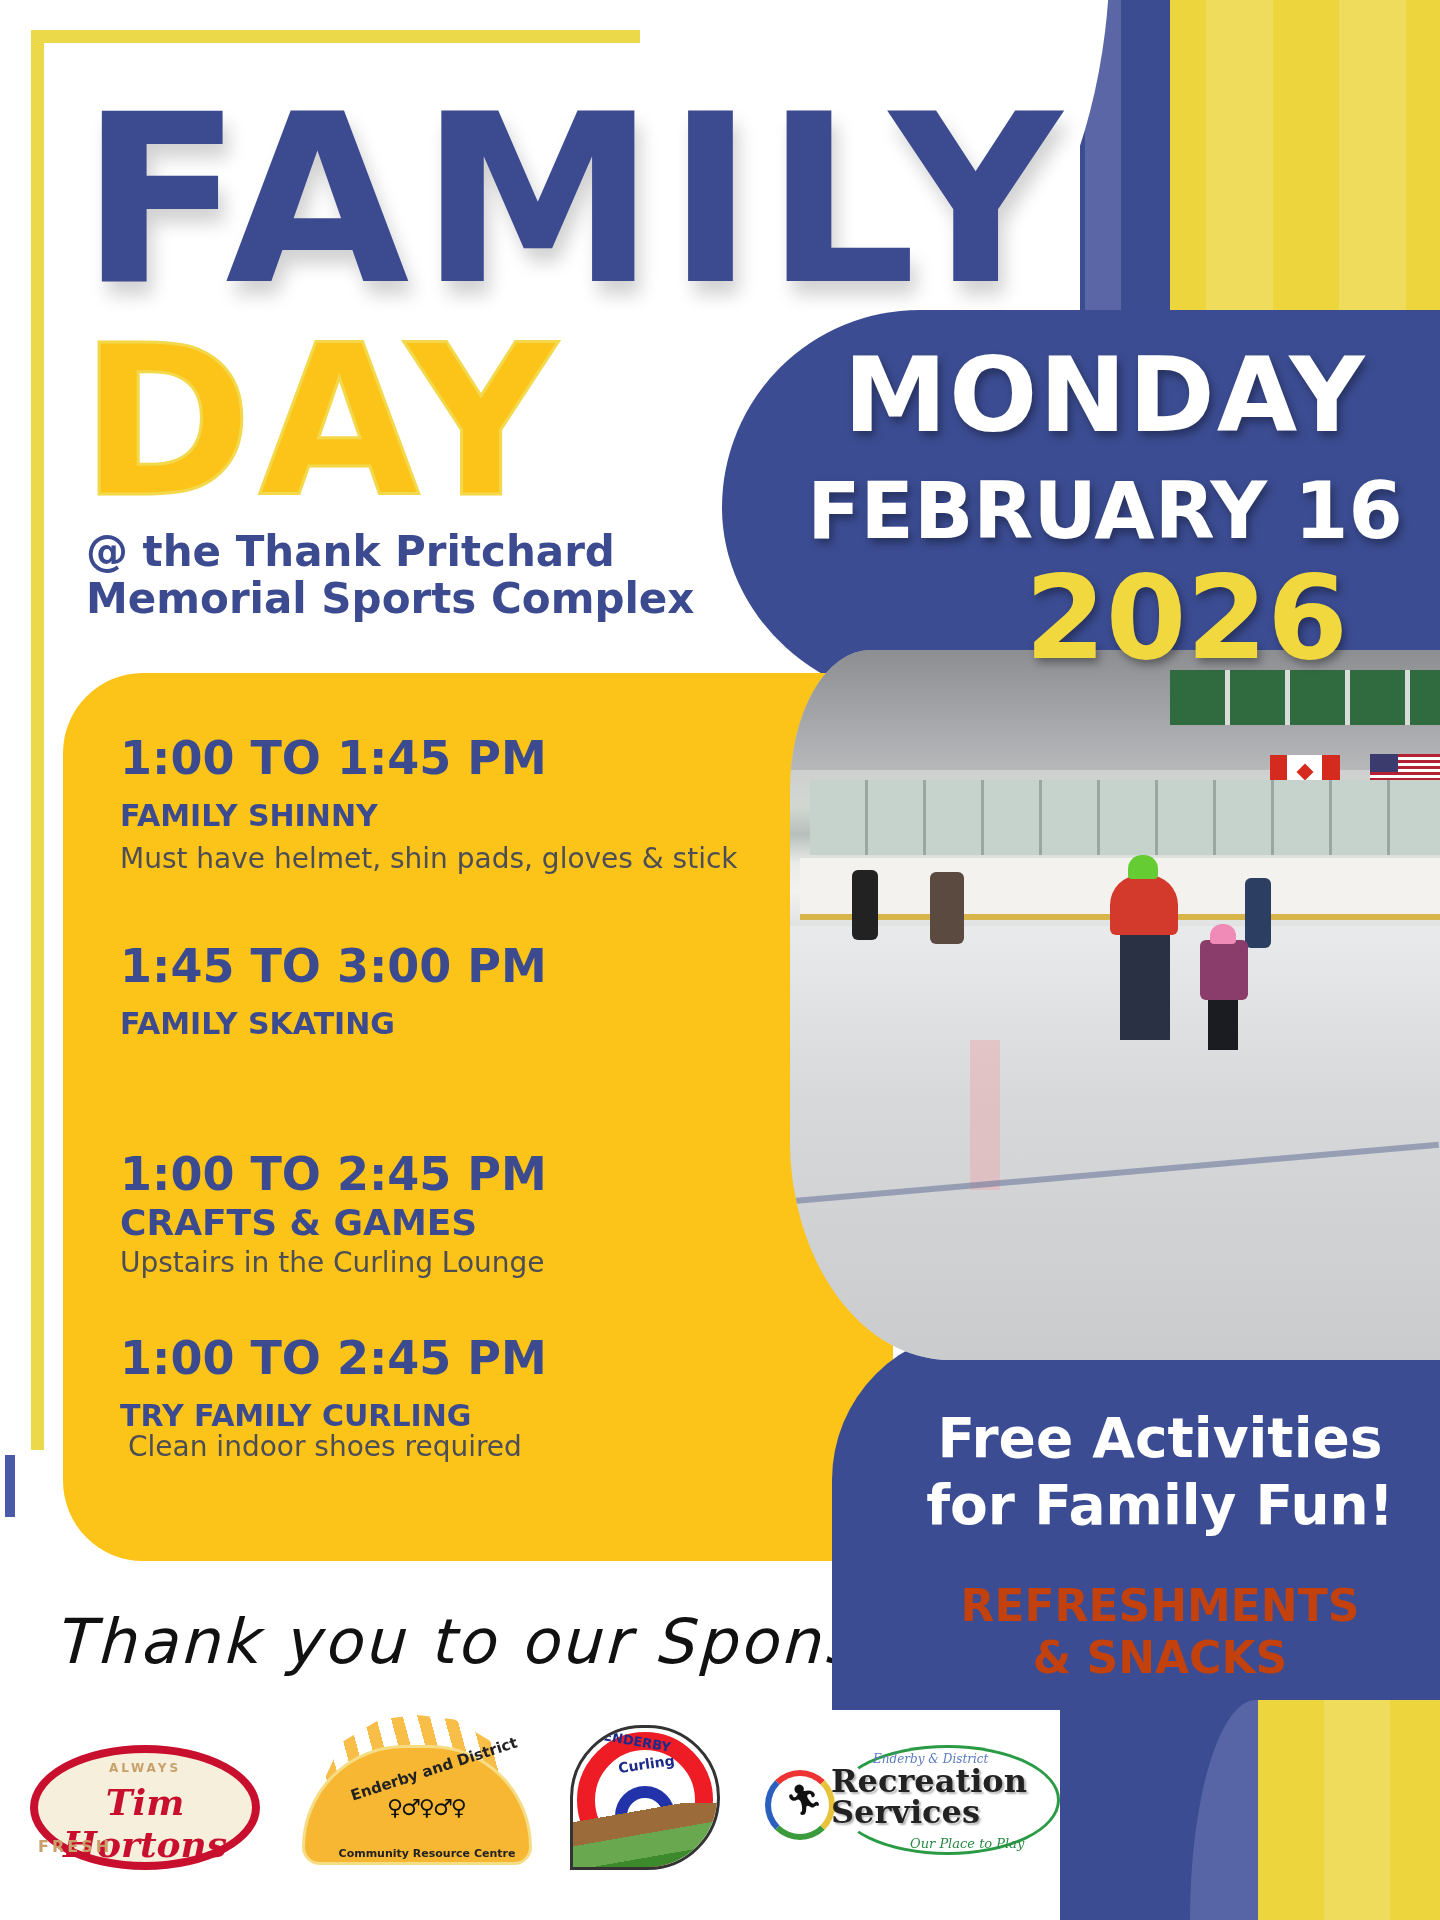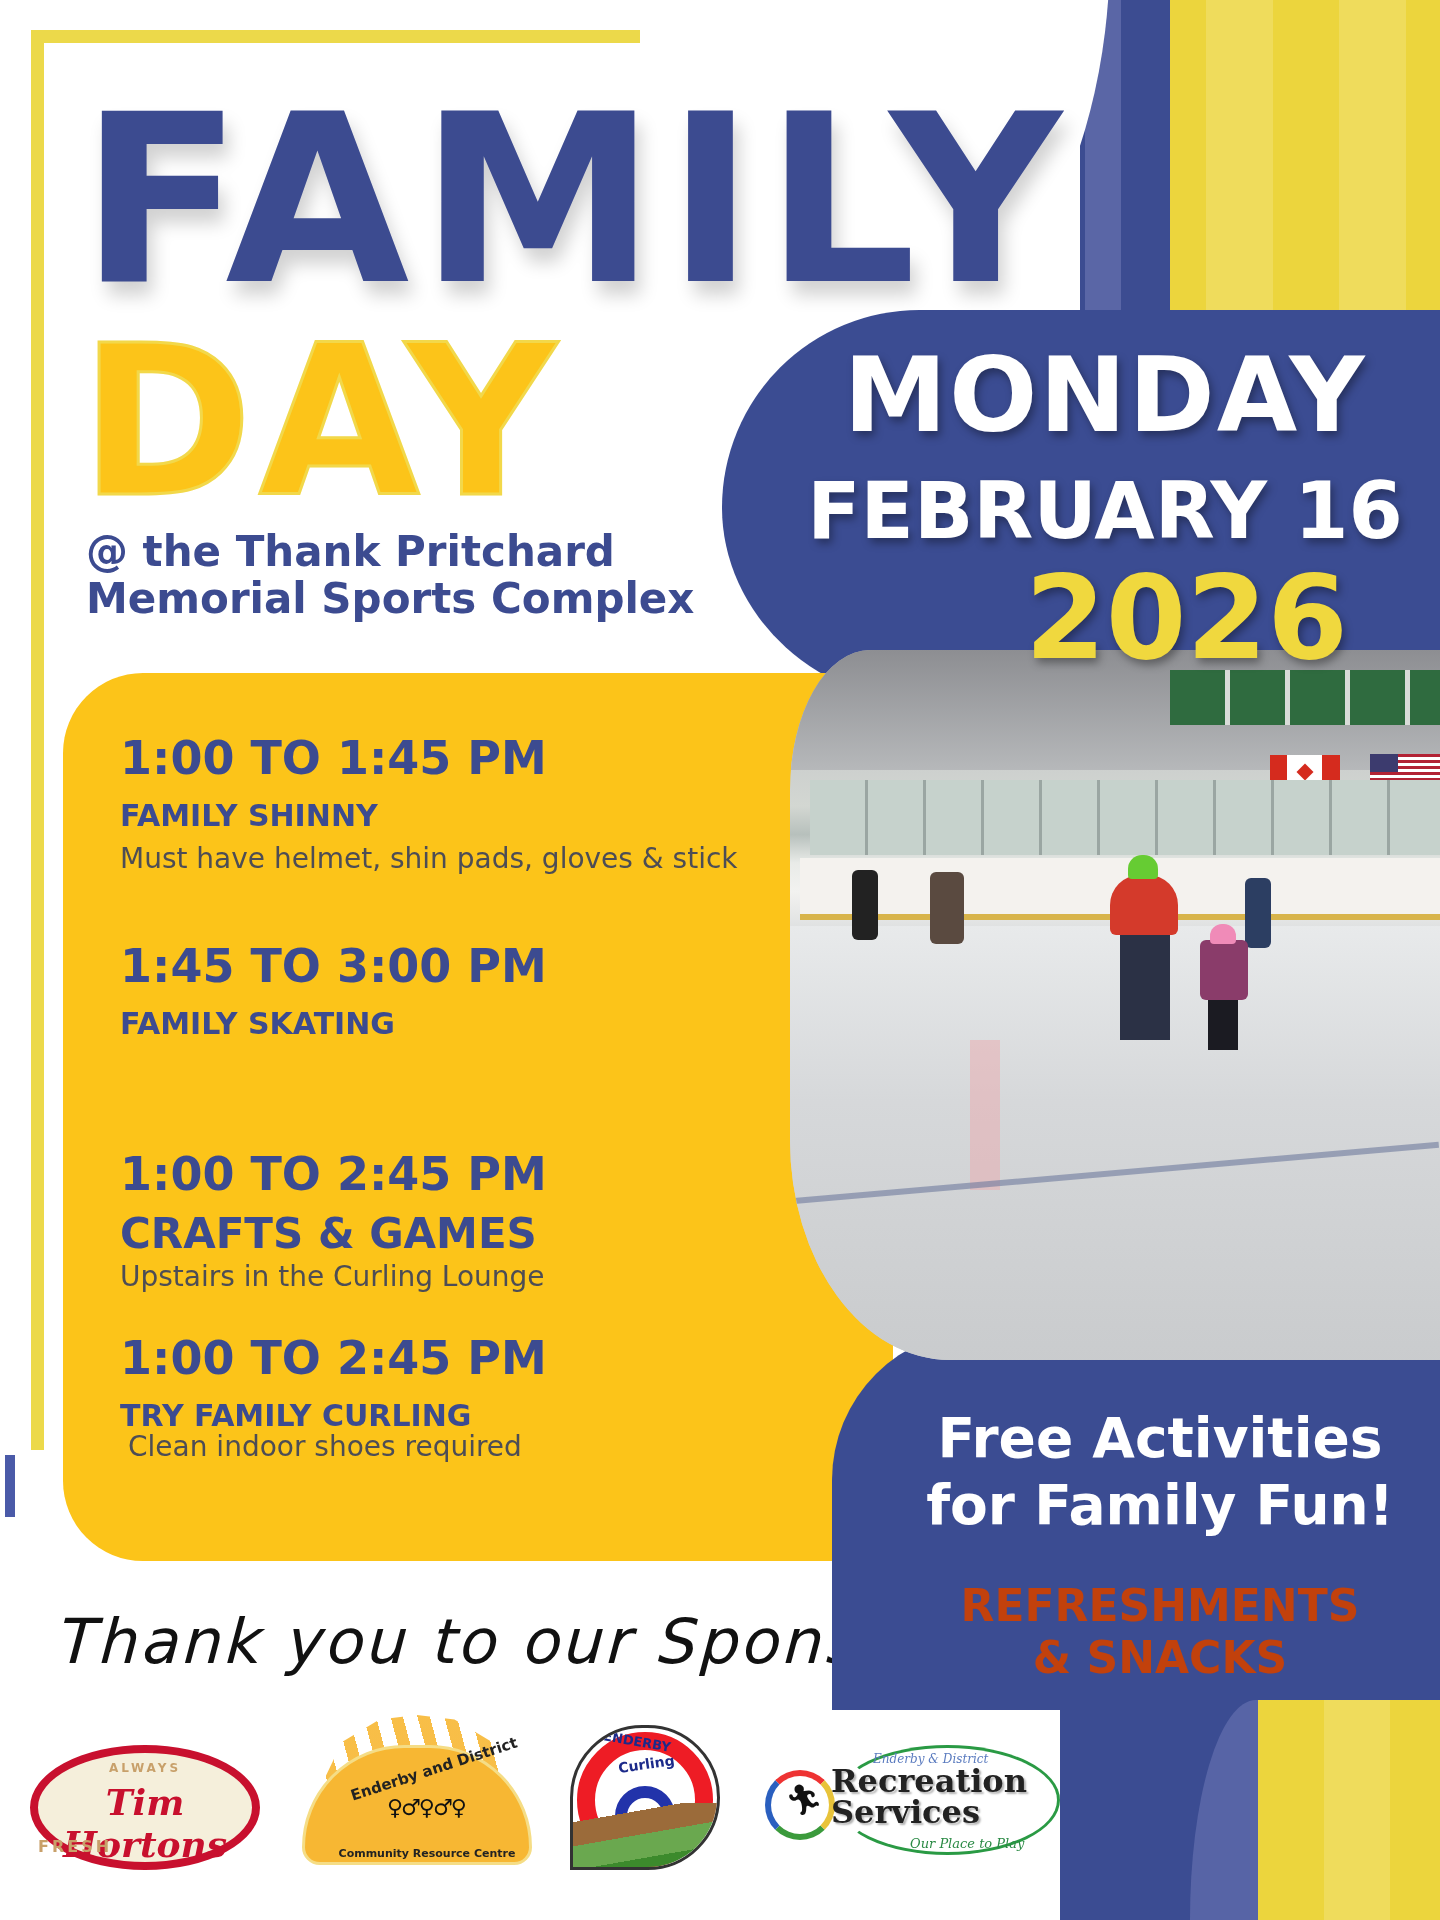--- a/index.html
+++ b/index.html
@@ -65,21 +65,21 @@
   .flag-us::before { content: ""; position: absolute; left: 0; top: 0; width: 28px; height: 18px; background: #3c3b6e; }
   .skater { border-radius: 6px; }
 
   
   .schedule { left: 63px; top: 673px; width: 830px; height: 888px; background: #fcc419;
     border-radius: 80px 0 0 80px; z-index: 1; }
   .sched-inner { left: 120px; top: 735px; z-index: 3; color: #3c4b90; }
   .s-item { position: absolute; left: 0; width: 700px; }
   .s-time { font-weight: bold; font-size: 46px; line-height: 1; letter-spacing: 0px; }
   .s-title { font-weight: bold; font-size: 30px; line-height: 1; margin-top: 20px; }
-  .s-title.small { font-size: 42px; margin-top: 16px; }
+  .s-title.small { font-size: 36px; margin-top: 8px; }
   .s-note { font-size: 28px; color: #4d4d55; margin-top: 14px; line-height: 1; }
 
   
   .bottom-blob { left: 832px; top: 1330px; width: 640px; height: 380px; background: #3b4c92;
     border-radius: 150px 0 0 0 / 150px 0 0 0; z-index: 1; }
   .bottom-stem { left: 1060px; top: 1690px; width: 380px; height: 230px; background: #3b4c92; z-index: 1; }
   .bottom-yellow { left: 1190px; top: 1700px; width: 250px; height: 220px; z-index: 2;
     background: repeating-linear-gradient(90deg, #5764a6 0 68px, #ecd53d 68px 134px, #efdc5c 134px 200px, #ecd53d 200px 250px);
     border-radius: 120px 0 0 0 / 400px 0 0 0; }
   .free-text { left: 880px; top: 1405px; width: 560px; text-align: center; color: #ffffff;

